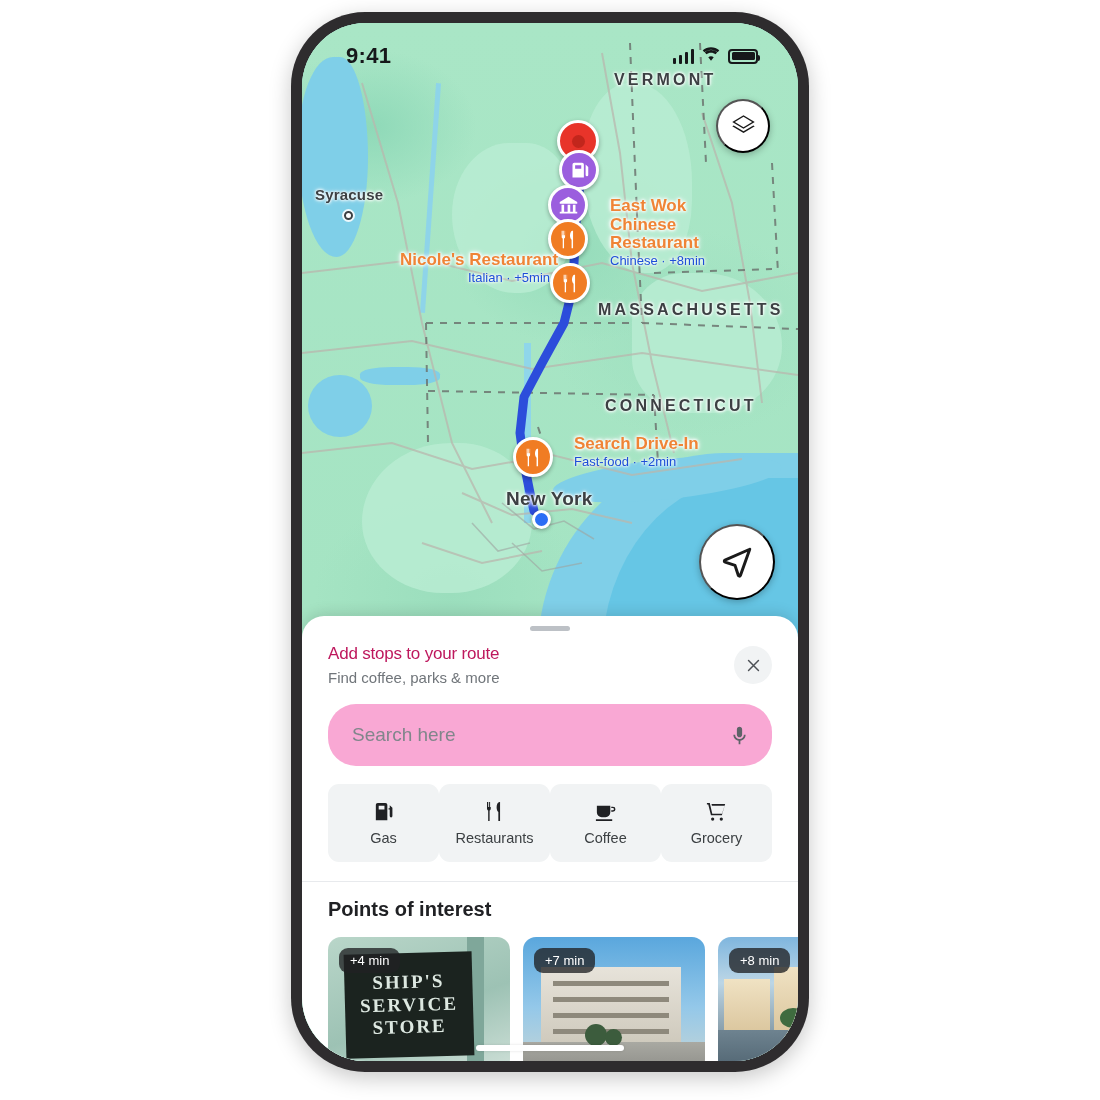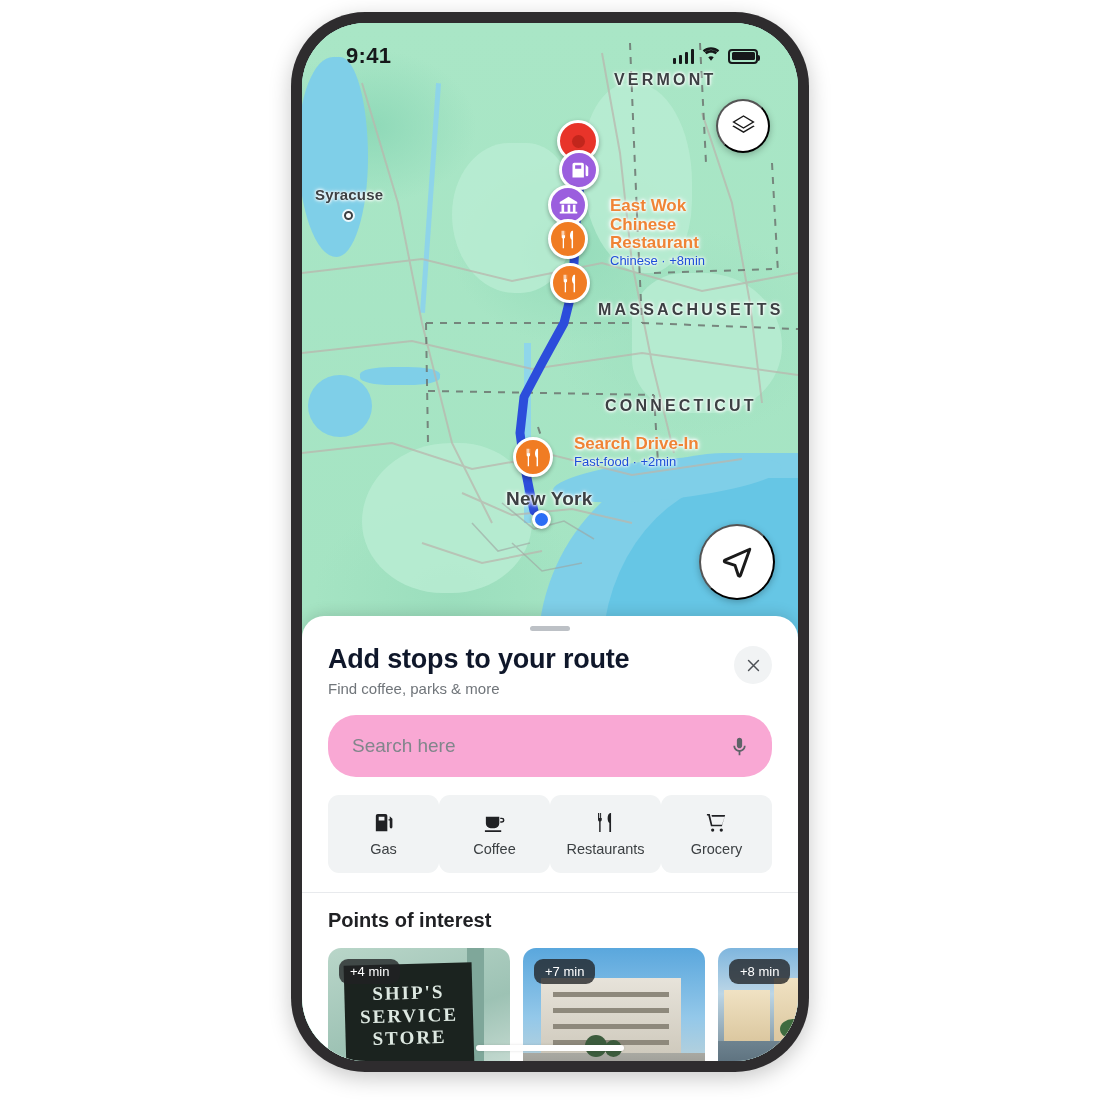--- a/index.html
+++ b/index.html
@@ -174,21 +174,21 @@
     overflow: hidden;
   }
   .drag-handle {
     width: 40px; height: 5px; border-radius: 3px; background: #bdc1c6;
     margin: 10px auto 0;
   }
   .sheet-head {
     display: flex; align-items: flex-start; justify-content: space-between;
     padding: 13px 26px 0 26px;
   }
-  .sheet-title { font-size: 27px; color: #0f172a; font-weight: 700; letter-spacing: -.2px; }
+  .sheet-title { font-size: 17px; color: #be185d; font-weight: 400; letter-spacing: -.2px; }
   .sheet-sub { font-size: 15px; color: #70757a; margin-top: 5px; }
   .close-btn {
     width: 38px; height: 38px; border-radius: 50%; background: #f1f3f4;
     display: flex; align-items: center; justify-content: center;
     border: none; cursor: pointer; flex: none; margin-top: 2px;
   }
   .close-btn svg { width: 17px; height: 17px; stroke: #4d5156; stroke-width: 2.1; }
 
   .search-row { padding: 18px 26px 0 26px; }
   .search-box {
@@ -380,20 +380,24 @@
             </svg>
         </div>
 
         <div class="user-dot" style="left:230px; top:487px;"></div>
 
         <div class="poi-label" style="left:288px; top:174px; max-width:160px; white-space:normal;">
           <div class="poi-name">East Wok Chinese Restaurant</div>
           <div class="poi-sub">Chinese · +8min</div>
         </div>
 
+        <div class="poi-label ta-right" style="left:78px; top:228px; width:170px;">
+          <div class="poi-name">Nicole's Restaurant</div>
+          <div class="poi-sub">Italian · +5min</div>
+        </div>
 
         <div class="poi-label" style="left:252px; top:412px;">
           <div class="poi-name">Search Drive-In</div>
           <div class="poi-sub">Fast-food · +2min</div>
         </div>
       </div>
 
       <div class="status-bar">
         <div class="status-time">9:41</div>
         <div class="status-icons">
@@ -455,29 +459,29 @@
 
         <div class="chips">
           <button class="chip">
             <svg viewBox="0 0 24 24">
               <path d="M14 3H6a2 2 0 0 0-2 2v16h12V5a2 2 0 0 0-2-2zm-1 7H7V6h6v4zm5.5 1.2v5.6a1.4 1.4 0 0 0 2.8 0V8.2l-2.8-2.8v3.2h-1.2v1.4h1.2z"></path>
             </svg>
             <span>Gas</span>
           </button>
           <button class="chip">
             <svg viewBox="0 0 24 24">
-              <path d="M3 6h14v7a5 5 0 0 1-5 5H8a5 5 0 0 1-5-5V6zm15 1h1.8a2.6 2.6 0 0 1 0 5.2H18V7zm0 1.4v2.4h1.6a1.2 1.2 0 0 0 0-2.4H18zM2 20h17v1.8H2V20z"></path>
-            </svg>
-            <span>Coffee</span>
+              <path d="M8.1 2v7.2c0 .9-.5 1.5-1.2 1.7V22H5.4V10.9c-.7-.2-1.2-.8-1.2-1.7V2h1.1v5.2h.8V2h1.1v5.2h.8V2h1.1zM17.2 2c-1.7 0-3 2.5-3 5.6 0 2.3.7 4.2 1.8 5V22h1.8V2z"></path>
+            </svg>
+            <span>Restaurants</span>
           </button>
           <button class="chip">
             <svg viewBox="0 0 24 24">
-              <path d="M8.1 2v7.2c0 .9-.5 1.5-1.2 1.7V22H5.4V10.9c-.7-.2-1.2-.8-1.2-1.7V2h1.1v5.2h.8V2h1.1v5.2h.8V2h1.1zM17.2 2c-1.7 0-3 2.5-3 5.6 0 2.3.7 4.2 1.8 5V22h1.8V2z"></path>
-            </svg>
-            <span>Restaurants</span>
+              <path d="M3 6h14v7a5 5 0 0 1-5 5H8a5 5 0 0 1-5-5V6zm15 1h1.8a2.6 2.6 0 0 1 0 5.2H18V7zm0 1.4v2.4h1.6a1.2 1.2 0 0 0 0-2.4H18zM2 20h17v1.8H2V20z"></path>
+            </svg>
+            <span>Coffee</span>
           </button>
           <button class="chip">
             <svg viewBox="0 0 24 24">
               <path d="M2 3h3l2.6 11.3h10.2l2.6-8.3H7.2l-.4-1.7H21L17.6 16H6.2L3.4 4.7H2V3zm6 15.2a1.7 1.7 0 1 1 0 3.4 1.7 1.7 0 0 1 0-3.4zm9 0a1.7 1.7 0 1 1 0 3.4 1.7 1.7 0 0 1 0-3.4z"></path>
             </svg>
             <span>Grocery</span>
           </button>
         </div>
 
         <div class="divider"></div>

